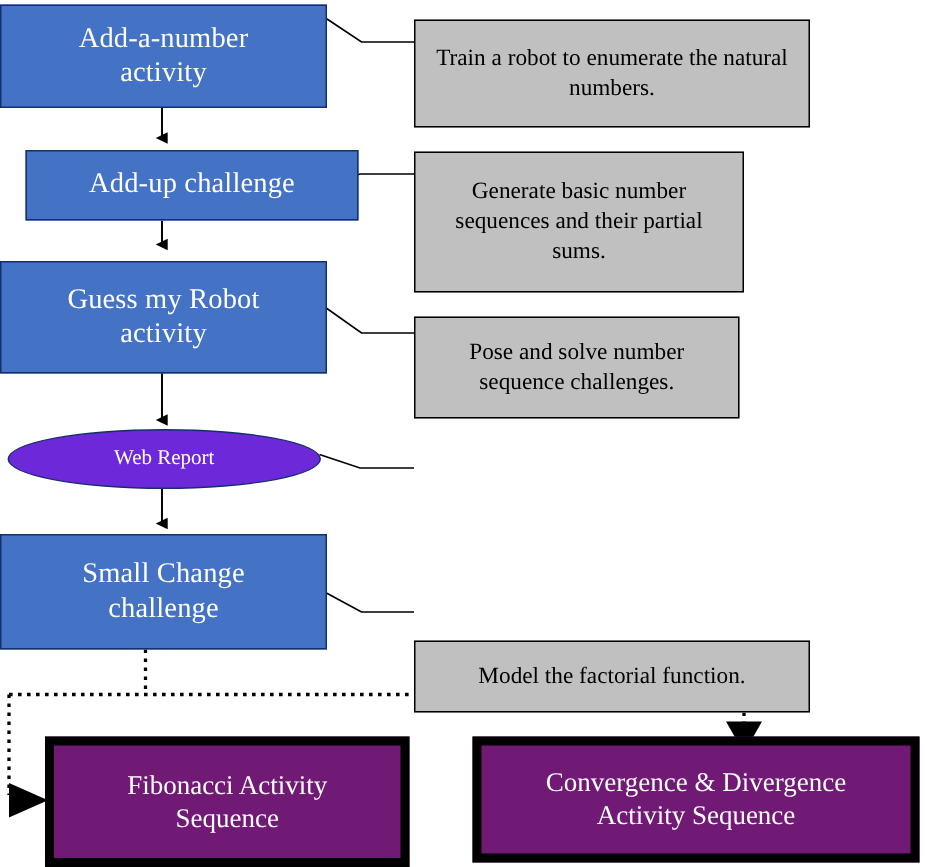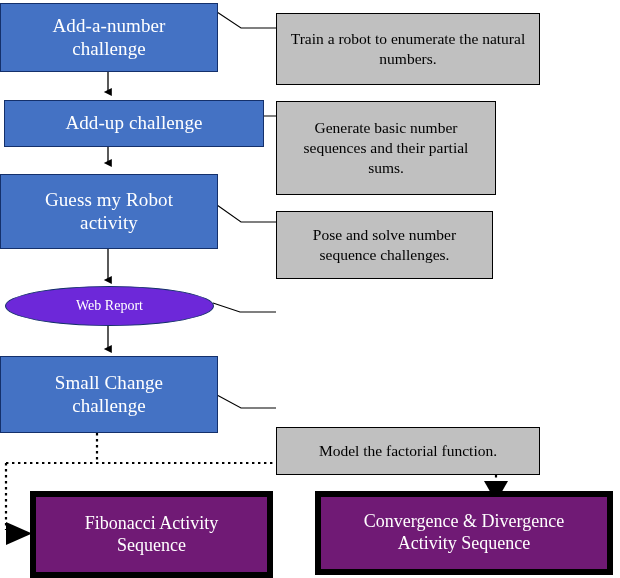--- a/index.html
+++ b/index.html
@@ -118,24 +118,24 @@
       <polyline points="496,463 496,484"></polyline>
     </g>
     <g stroke="none" fill="#000000">
       <path d="M 6 522 L 32 533.5 L 6 545 Z"></path>
       <path d="M 484 481 L 508 481 L 496 502 Z"></path>
     </g>
   </svg>
 
   <div class="node blue-box" style="left:0px; top:3px; width:218px; height:69px;">
     <span class="node-label">Add-a-number
-challenge</span>
+activity</span>
   </div>
 
-  <div class="node blue-box" style="left:4px; top:100px; width:260px; height:47px;">
+  <div class="node blue-box" style="left:17px; top:100px; width:222px; height:47px;">
     <span class="node-label">Add-up challenge</span>
   </div>
 
   <div class="node blue-box" style="left:0px; top:174px; width:218px; height:75px;">
     <span class="node-label">Guess my Robot
 activity</span>
   </div>
 
   <div class="node blue-ellipse" style="left:5px; top:286px; width:209px; height:40px;">
     <span class="node-label">Web Report</span>

